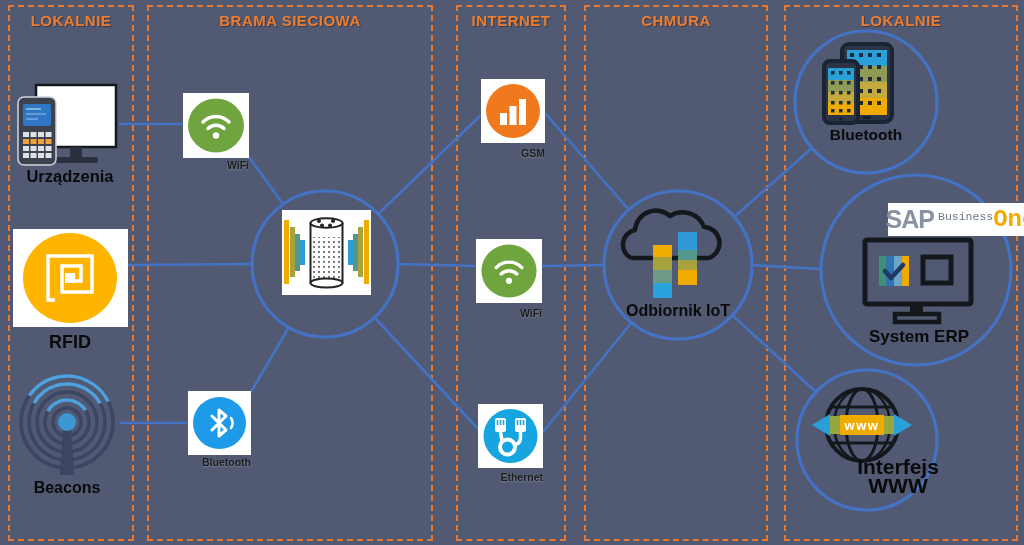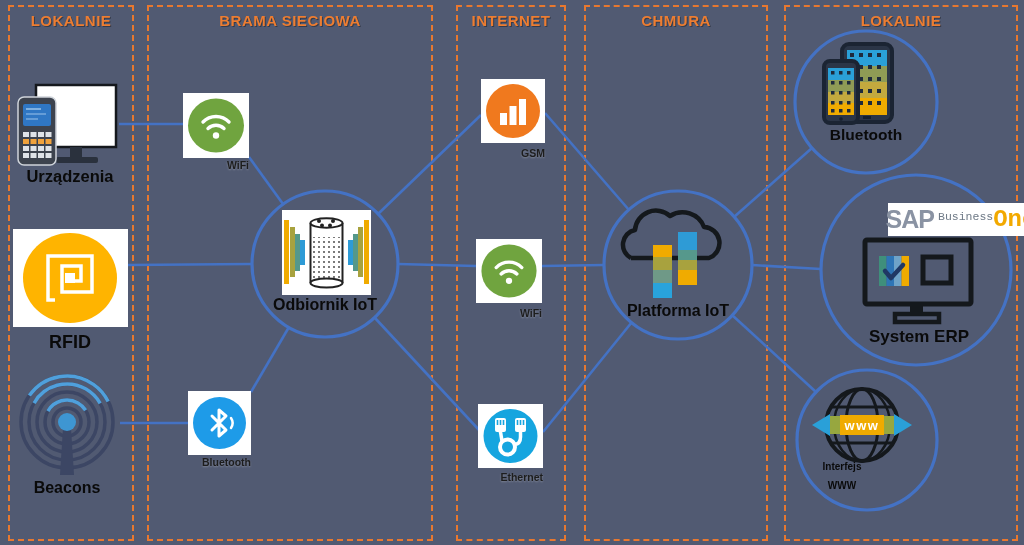--- a/index.html
+++ b/index.html
@@ -183,21 +183,20 @@
       <line x1="28.5" y1="13" x2="28.5" y2="73" stroke="#222" stroke-width="2"></line>
       <line x1="60.5" y1="13" x2="60.5" y2="73" stroke="#222" stroke-width="2"></line>
       <ellipse cx="44.5" cy="73" rx="16" ry="4.5" fill="#ffffff" stroke="#222" stroke-width="2"></ellipse>
       <ellipse cx="44.5" cy="13" rx="16" ry="4.8" fill="#ffffff" stroke="#222" stroke-width="2"></ellipse>
       <circle cx="37" cy="11" r="2" fill="#222"></circle>
         <circle cx="51" cy="11" r="2" fill="#222"></circle>
       <circle cx="40" cy="15.5" r="2" fill="#222"></circle>
         <circle cx="48" cy="15.5" r="2" fill="#222"></circle>
     </svg>
   </div>
-  <div class="lbl-big" style="left:250px;top:296px;width:150px">Odbiornik IoT</div>
 
   <div class="node" style="left:188px;top:391px;width:63px;height:64px">
     <div class="sq"></div>
     <svg style="position:absolute" width="63" height="64" viewBox="0 0 63 64">
       <ellipse cx="31.5" cy="32" rx="26.5" ry="26" fill="#1E9BE8"></ellipse>
       <path d="M24 25 L38 39 L31 45 L31 19 L38 25 L24 39" fill="none" stroke="#fff" stroke-width="3" stroke-linejoin="round" stroke-linecap="round"></path>
       <path d="M43 27 a9 9 0 0 1 0 10" fill="none" stroke="#fff" stroke-width="2.5" stroke-linecap="round"></path>
     </svg>
   </div>
   <div class="lbl-small" style="left:188px;top:456px;width:63px">Bluetooth</div>
@@ -255,21 +254,21 @@
         <rect x="38" y="93" width="19" height="15" fill="#29A3DC"></rect>
       </g>
       <g>
         <rect x="63" y="42" width="19" height="18" fill="#2E9BD6"></rect>
         <rect x="63" y="60" width="19" height="10" fill="#56988C"></rect>
         <rect x="63" y="70" width="19" height="10" fill="#A8A23E"></rect>
         <rect x="63" y="80" width="19" height="15" fill="#F0AB00"></rect>
       </g>
     </svg>
   </div>
-  <div class="lbl-big" style="left:602px;top:302px;width:152px">Platforma IoT</div>
+  <div class="lbl-big" style="left:602px;top:302px;width:152px">Odbiornik IoT</div>
 
   <div class="node" style="left:820px;top:36px;width:76px;height:92px">
     <svg width="76" height="92" viewBox="0 0 76 92">
       <rect x="22" y="8" width="50" height="78" rx="7" fill="#2b3547" stroke="#1b2433" stroke-width="4"></rect>
       <g>
         <rect x="27" y="14" width="40" height="16" fill="#2AA0D8"></rect>
         <rect x="27" y="30" width="40" height="16" fill="#8F9B55"></rect>
         <rect x="27" y="46" width="40" height="16" fill="#C3A93E"></rect>
         <rect x="27" y="62" width="40" height="17" fill="#F0AB00"></rect>
       </g>
@@ -360,18 +359,18 @@
       <line x1="21" y1="60" x2="83" y2="60" stroke="#14181c" stroke-width="3"></line>
       <g>
         <rect x="18" y="33" width="68" height="18" fill="#97A73F"></rect>
         <rect x="30" y="32" width="44" height="20" fill="#F0AB00"></rect>
         <polygon points="2,42 20,31 20,53" fill="#2AA0D8"></polygon>
         <polygon points="102,42 84,31 84,53" fill="#2AA0D8"></polygon>
         <text x="52" y="47" text-anchor="middle" fill="#ffffff" font-family="Liberation Sans, sans-serif" font-size="13" font-weight="bold" letter-spacing="1.5">www</text>
       </g>
     </svg>
   </div>
-  <div class="lbl-big" style="left:778px;top:457px;width:128px;font-size:10px;line-height:19px">
+  <div class="lbl-big" style="left:834px;top:457px;width:128px;font-size:21px;line-height:19px">
     <div>Interfejs</div>
     <div>WWW</div>
   </div>
 
 </div>
 
 </body></html>

